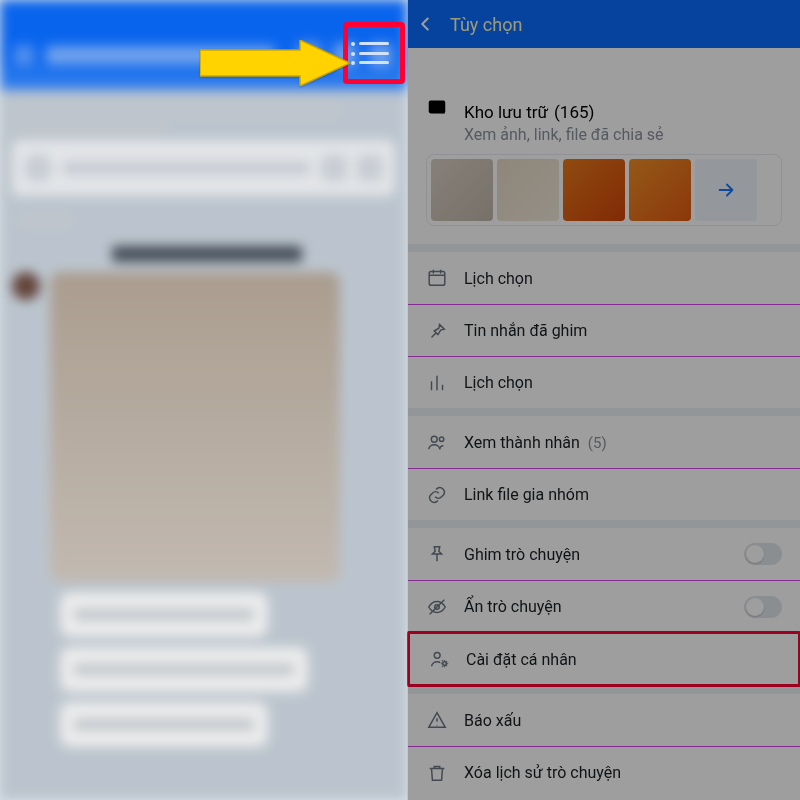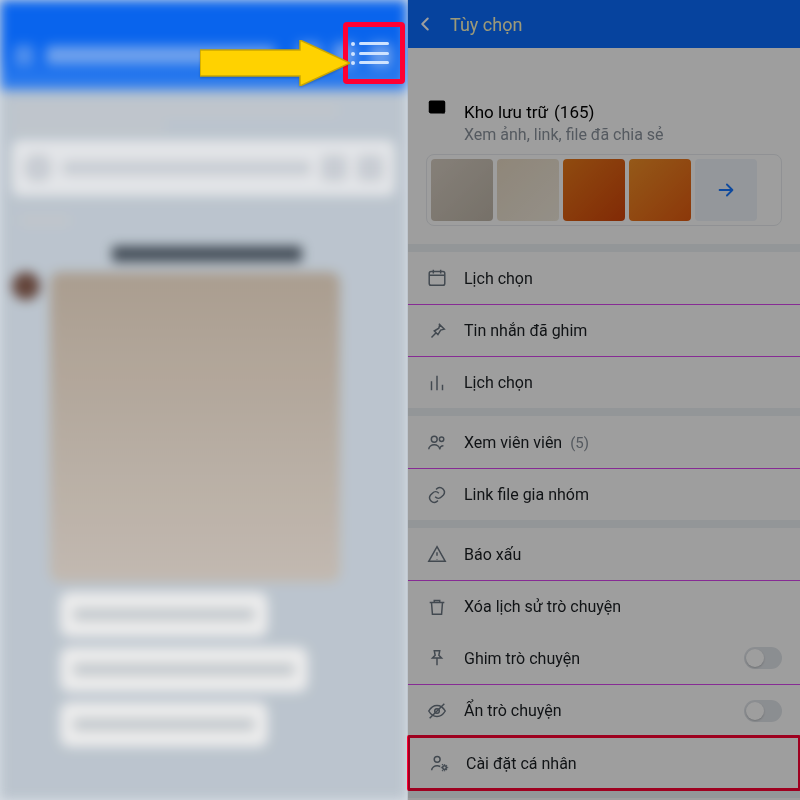--- a/index.html
+++ b/index.html
@@ -289,54 +289,34 @@
         <div class="row">
           <span class="icn">
             <svg viewBox="0 0 24 24">
                 <circle cx="9" cy="9" r="3.2"></circle>
                 <path d="M3 20c0-3 3-5 6-5s6 2 6 5"></path>
                 <circle cx="17" cy="9" r="2.4"></circle>
                 <path d="M15 20c0-2 1.5-4 4-4"></path>
               </svg>
           </span>
           <span class="lbl">
-            <span>Xem viên viên</span>
+            <span>Xem thành nhân</span>
             <span class="count">(5)</span>
           </span>
         </div>
         <div class="row">
           <span class="icn">
             <svg viewBox="0 0 24 24">
                 <path d="M10 14a5 5 0 0 0 7 0l2-2a5 5 0 0 0-7-7l-1 1"></path>
                 <path d="M14 10a5 5 0 0 0-7 0l-2 2a5 5 0 0 0 7 7l1-1"></path>
               </svg>
           </span>
           <span class="lbl">
             <div>Link file gia nhóm</div>
           </span>
-        </div>
-      </div>
-
-      <div class="section" style="border-bottom:none">
-        <div class="row">
-          <span class="icn">
-            <svg viewBox="0 0 24 24">
-                <path d="M12 4l9 16H3L12 4z"></path>
-                <path d="M12 10v4M12 17.5v.5"></path>
-              </svg>
-          </span>
-          <span class="lbl">Báo xấu</span>
-        </div>
-        <div class="row">
-          <span class="icn">
-            <svg viewBox="0 0 24 24">
-                <path d="M4 7h16M9 7V5h6v2M6 7l1 13h10l1-13"></path>
-              </svg>
-          </span>
-          <span class="lbl">Xóa lịch sử trò chuyện</span>
         </div>
       </div>
 
       <div class="section">
         <div class="row">
           <span class="icn">
             <svg viewBox="0 0 24 24">
                 <path d="M9 4h6l-1 5 3 3H7l3-3-1-5zM12 12v8"></path>
               </svg>
           </span>
@@ -362,17 +342,37 @@
                   <circle cx="10" cy="8" r="3.2"></circle>
                   <path d="M4 20c0-3 3-5 6-5 1.2 0 2.3.3 3.3.8"></path>
                   <circle cx="18" cy="17" r="2"></circle>
                   <path d="M18 13v1M18 20v1M22 17h-1M15 17h-1M20.6 14.4l-.7.7M16.1 19.9l-.7.7M20.6 19.6l-.7-.7M16.1 14.1l-.7-.7"></path>
                 </svg>
             </span>
             <span class="lbl">Cài đặt cá nhân</span>
           </div>
         </div>
       </div>
+
+      <div class="section" style="border-bottom:none">
+        <div class="row">
+          <span class="icn">
+            <svg viewBox="0 0 24 24">
+                <path d="M12 4l9 16H3L12 4z"></path>
+                <path d="M12 10v4M12 17.5v.5"></path>
+              </svg>
+          </span>
+          <span class="lbl">Báo xấu</span>
+        </div>
+        <div class="row">
+          <span class="icn">
+            <svg viewBox="0 0 24 24">
+                <path d="M4 7h16M9 7V5h6v2M6 7l1 13h10l1-13"></path>
+              </svg>
+          </span>
+          <span class="lbl">Xóa lịch sử trò chuyện</span>
+        </div>
+      </div>
     </div>
 
     <div class="right-dim" style="z-index:2"></div>
   </div>
 </div>
 
 </body></html>

